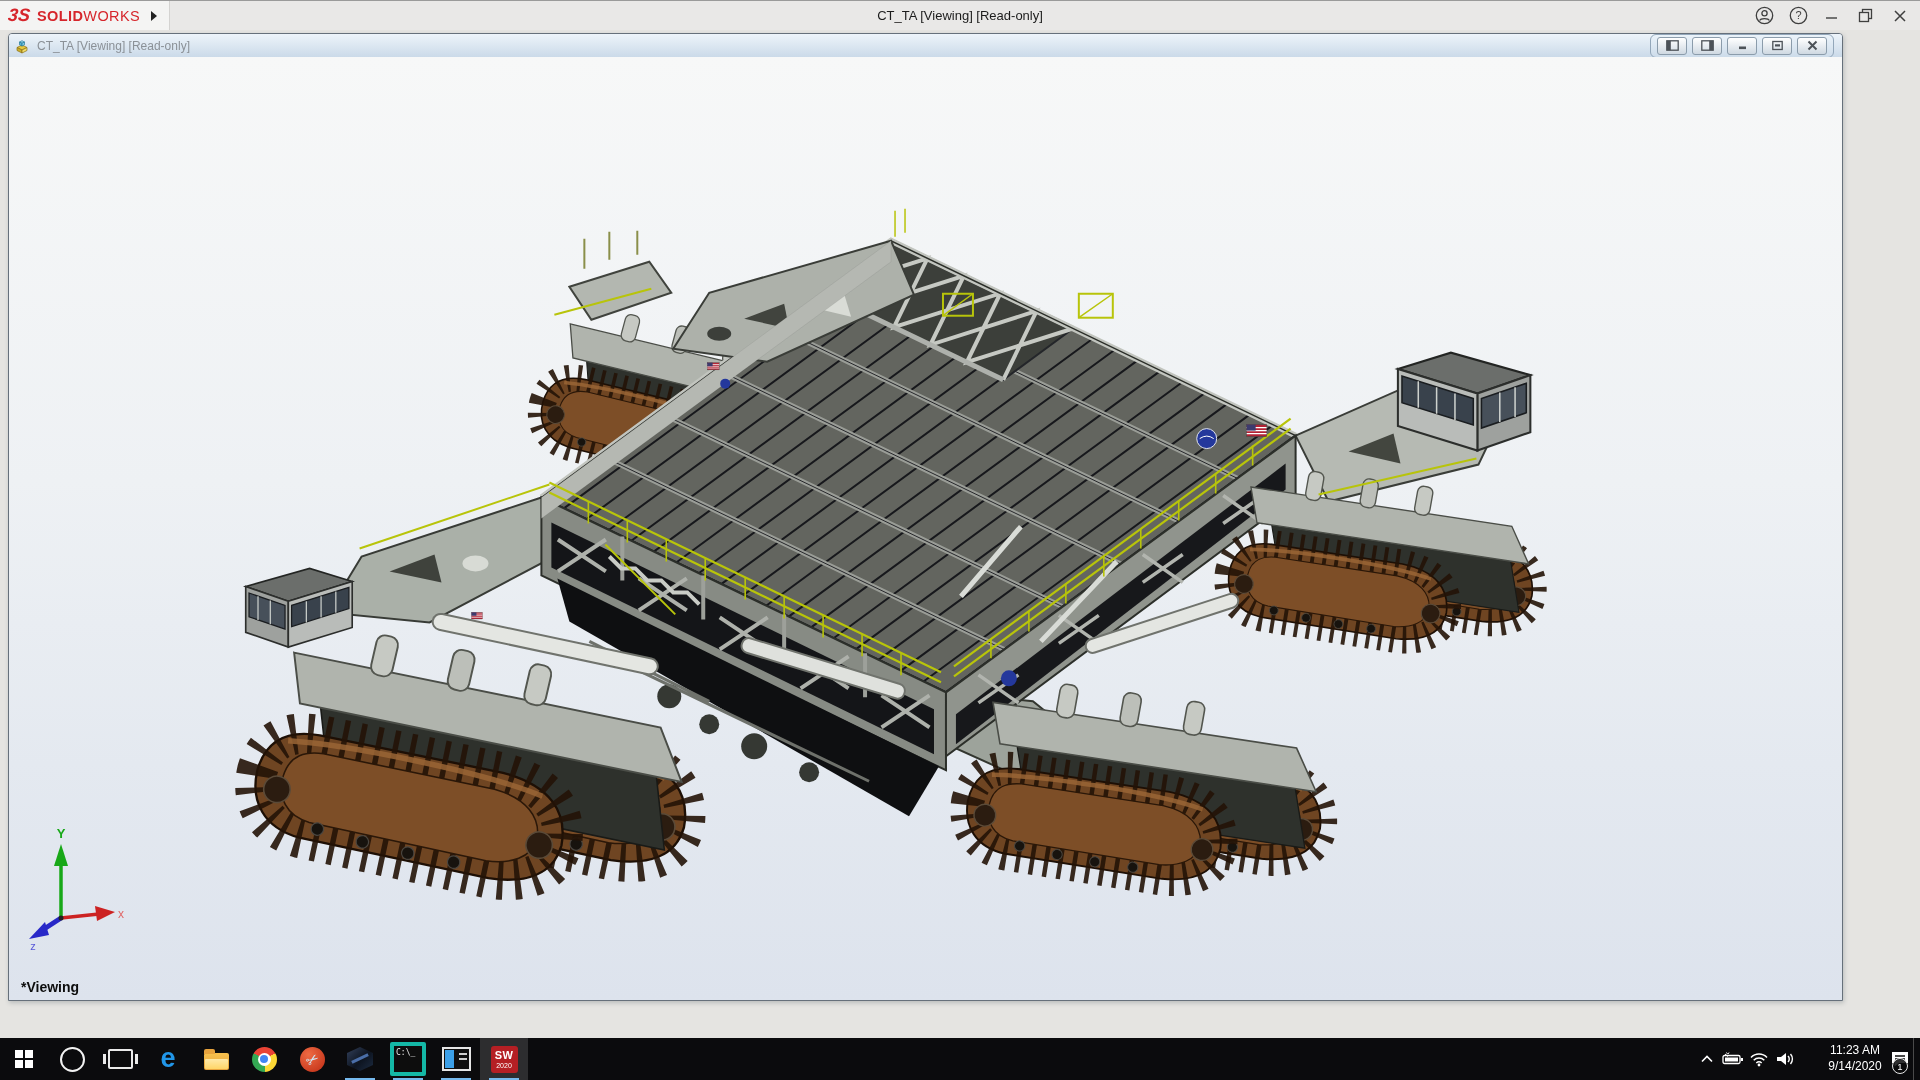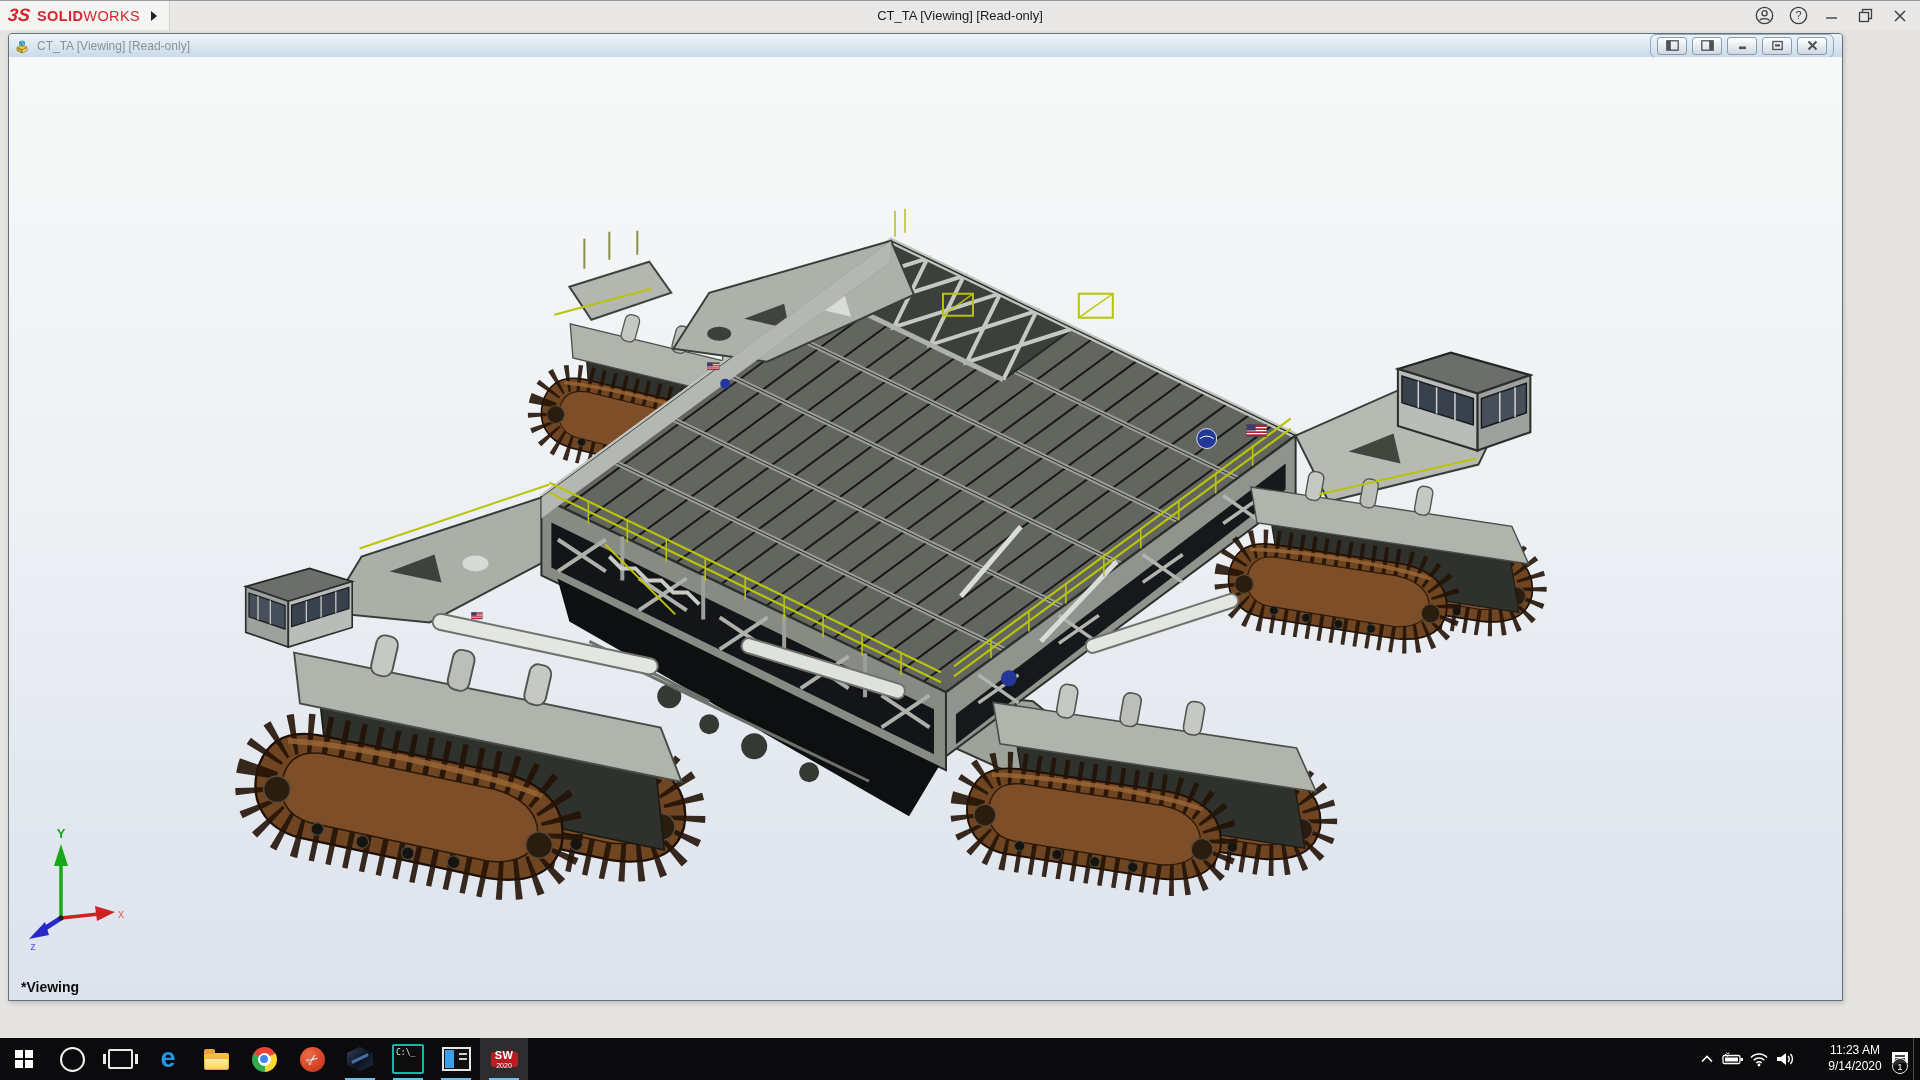--- a/index.html
+++ b/index.html
@@ -68,26 +68,26 @@
   .chrome{width:25px;height:25px;border-radius:50%;position:relative;
           background:conic-gradient(from -60deg,#ea4335 0 120deg,#fdd835 0 240deg,#34a853 0 360deg);}
   .chrome::before{content:"";position:absolute;inset:6px;border-radius:50%;background:#fff;}
   .chrome::after{content:"";position:absolute;inset:8.5px;border-radius:50%;background:#4285f4;}
   .snip{width:25px;height:25px;border-radius:50%;background:radial-gradient(circle at 35% 30%,#ee6a43,#bf2c14);
         display:flex;align-items:center;justify-content:center;}
   .snip span{color:#cfe8f7;font-size:15px;transform:rotate(-35deg);line-height:1;}
   .hexapp{width:26px;height:24px;background:linear-gradient(135deg,#33415c,#0d1420 55%,#1d2c42);
           clip-path:polygon(50% 0,100% 25%,100% 75%,50% 100%,0 75%,0 25%);position:relative;}
   .hexapp::after{content:"";position:absolute;left:4px;top:10px;width:18px;height:3px;background:#4a6ea8;transform:rotate(-25deg);}
-  .cmdicon{width:24px;height:22px;background:#0d0d0d;border:2px solid #14b8a6;border-radius:2px;
+  .cmdicon{width:24px;height:22px;background:#0d0d0d;border:4px solid #14b8a6;border-radius:2px;
            font-family:"DejaVu Sans Mono",monospace;font-size:8px;color:#e8e8e8;display:flex;align-items:flex-start;padding:2px;}
   .winapp{width:25px;height:20px;border:2px solid #e6e6e6;background:#101010;position:relative;}
   .winapp::before{content:"";position:absolute;left:1px;top:1px;bottom:1px;width:9px;background:#3ca0e8;}
   .winapp::after{content:"";position:absolute;right:2px;top:4px;width:8px;height:2px;background:#cfcfcf;box-shadow:0 5px 0 #cfcfcf;}
-  .swicon{width:27px;height:15px;background:#b51f24;border-radius:3px;display:flex;flex-direction:column;
+  .swicon{width:27px;height:27px;background:#b51f24;border-radius:3px;display:flex;flex-direction:column;
           align-items:center;justify-content:center;line-height:1;}
   .swicon .swt{font-size:11px;font-weight:700;color:#fff;letter-spacing:.5px;}
   .swicon .swy{font-size:7px;color:#fff;margin-top:1px;}
   .tray{margin-left:auto;display:flex;align-items:stretch;}
   .tray .tslot{width:26px;}
   .clock{width:64px;display:flex;flex-direction:column;align-items:center;justify-content:center;
          font-size:12px;line-height:1.3;margin-left:25px;}
   .action{width:42px;position:relative;}
   .badge{position:absolute;right:5px;bottom:6px;width:14px;height:14px;border:1.5px solid #e8e8e8;border-radius:50%;
          background:rgba(10,10,12,.85);font-size:9.5px;display:flex;align-items:center;justify-content:center;color:#fff;}

